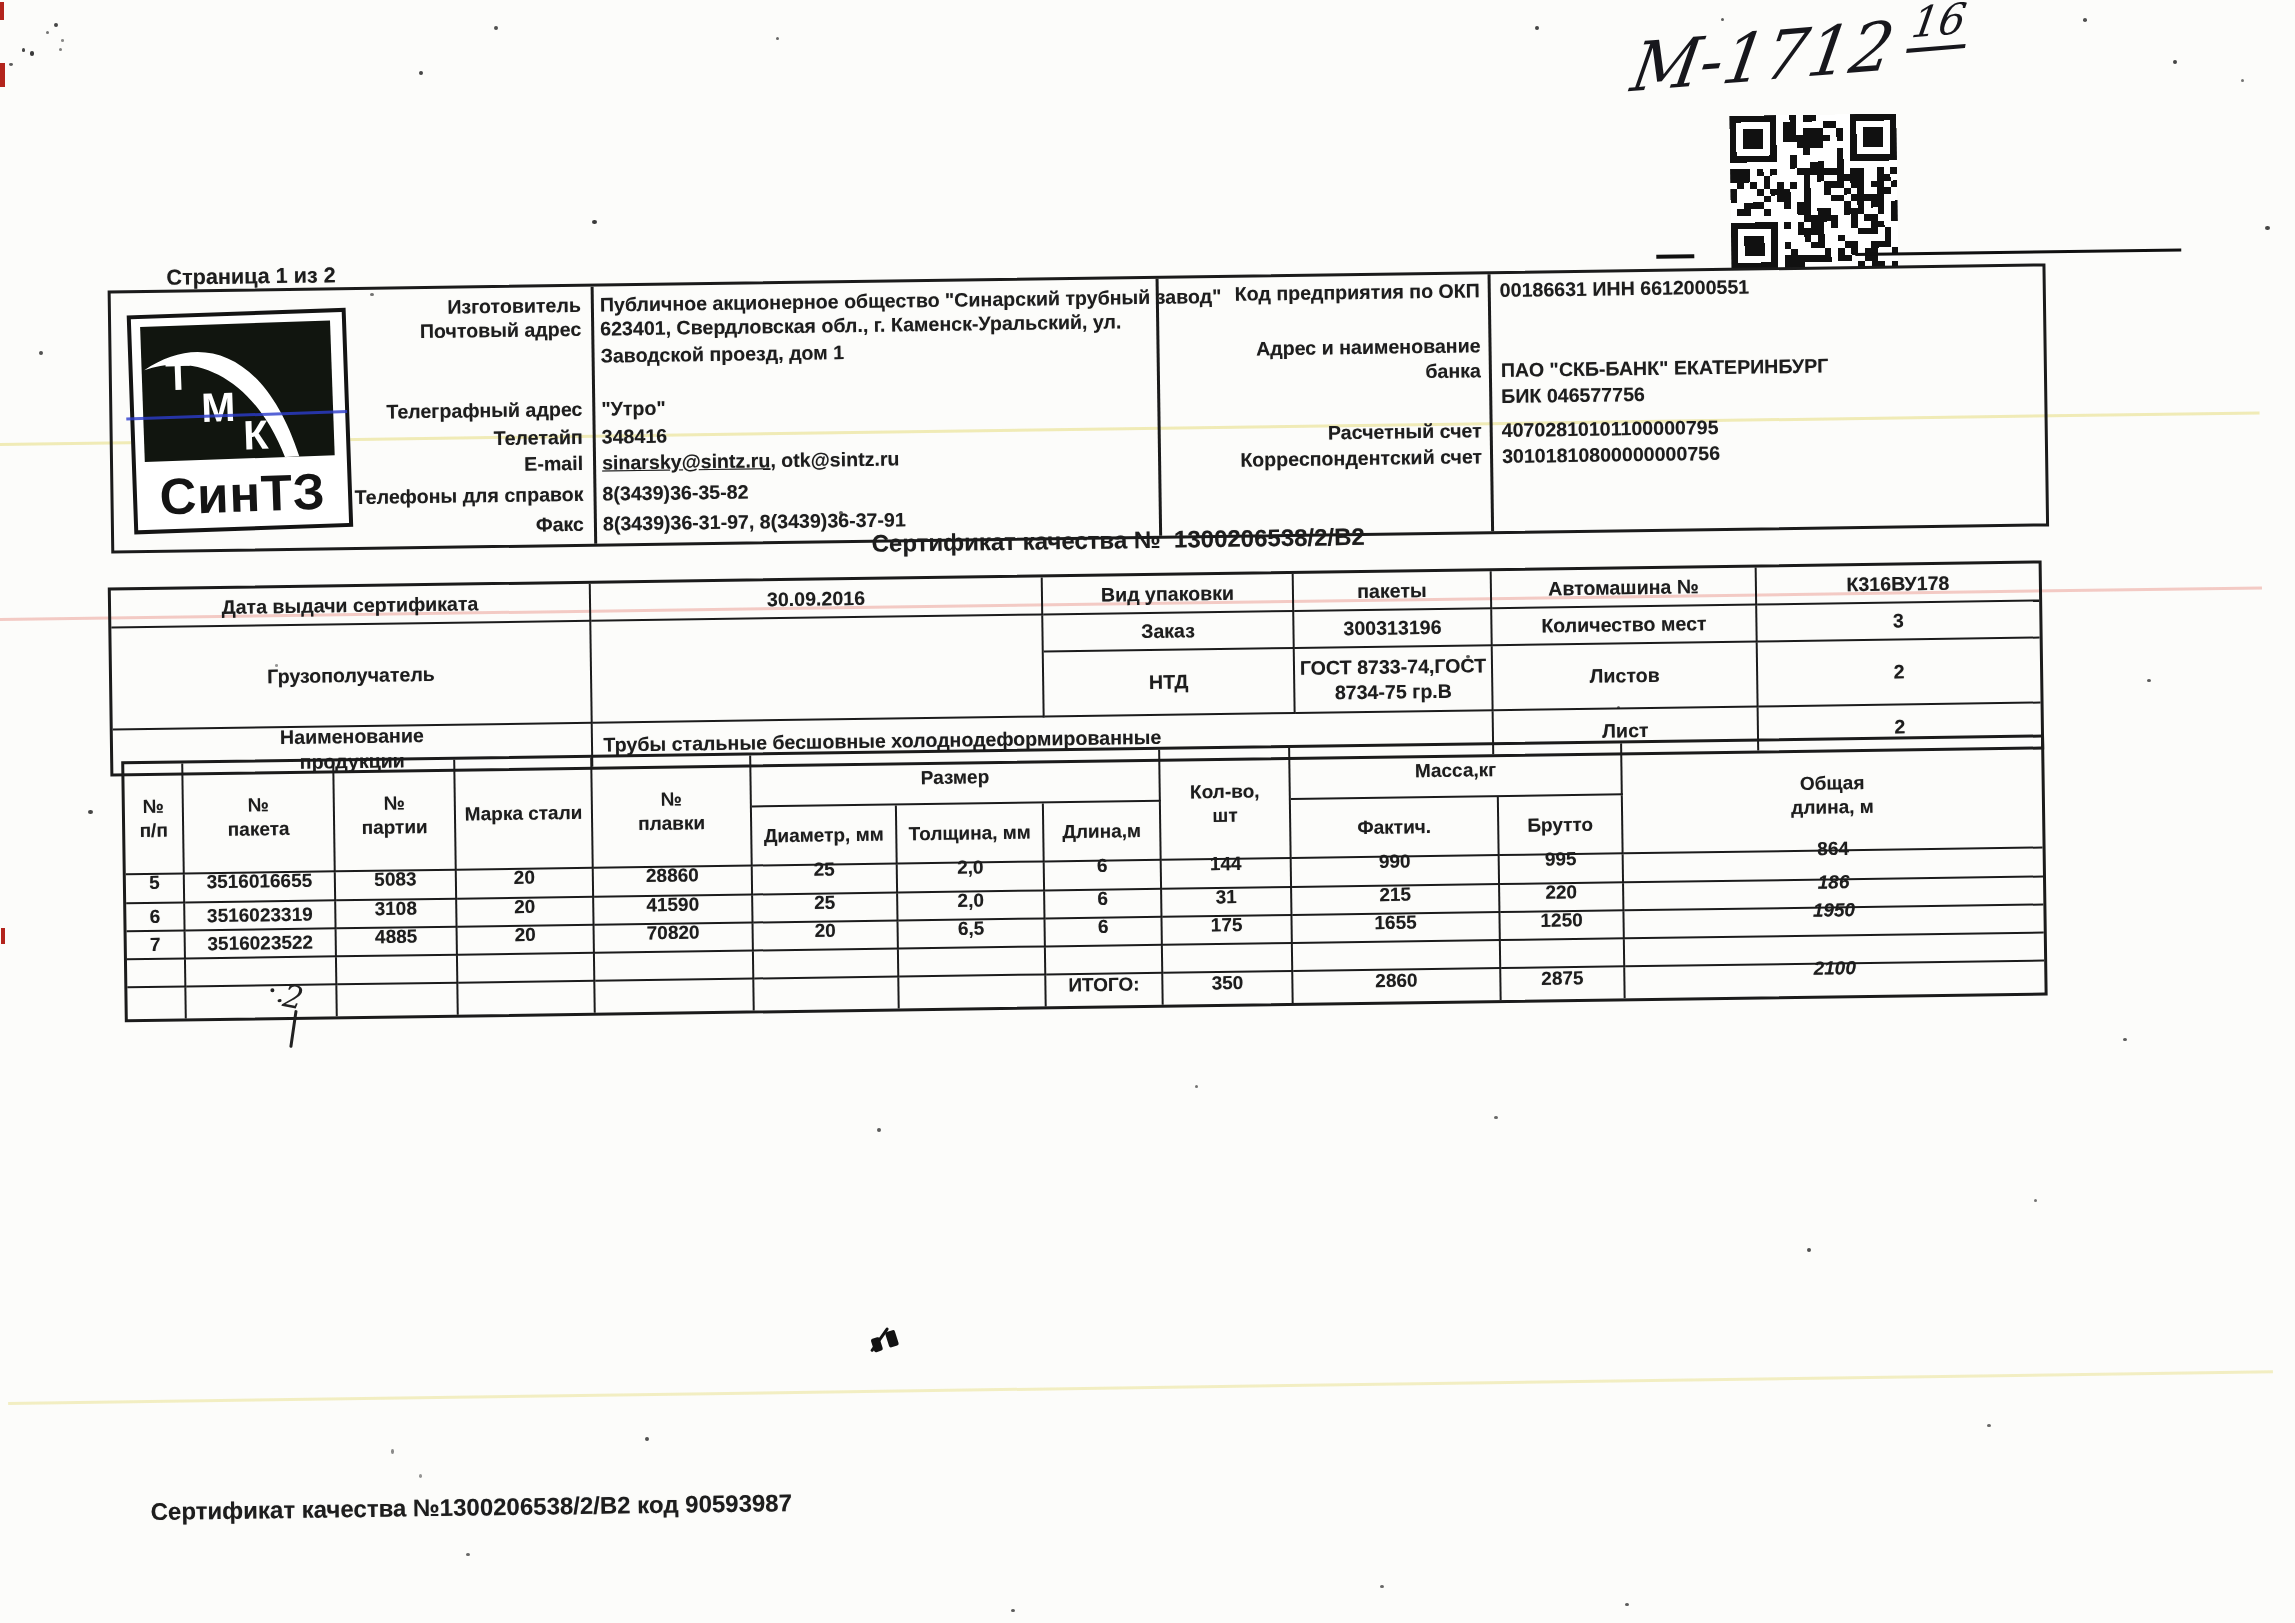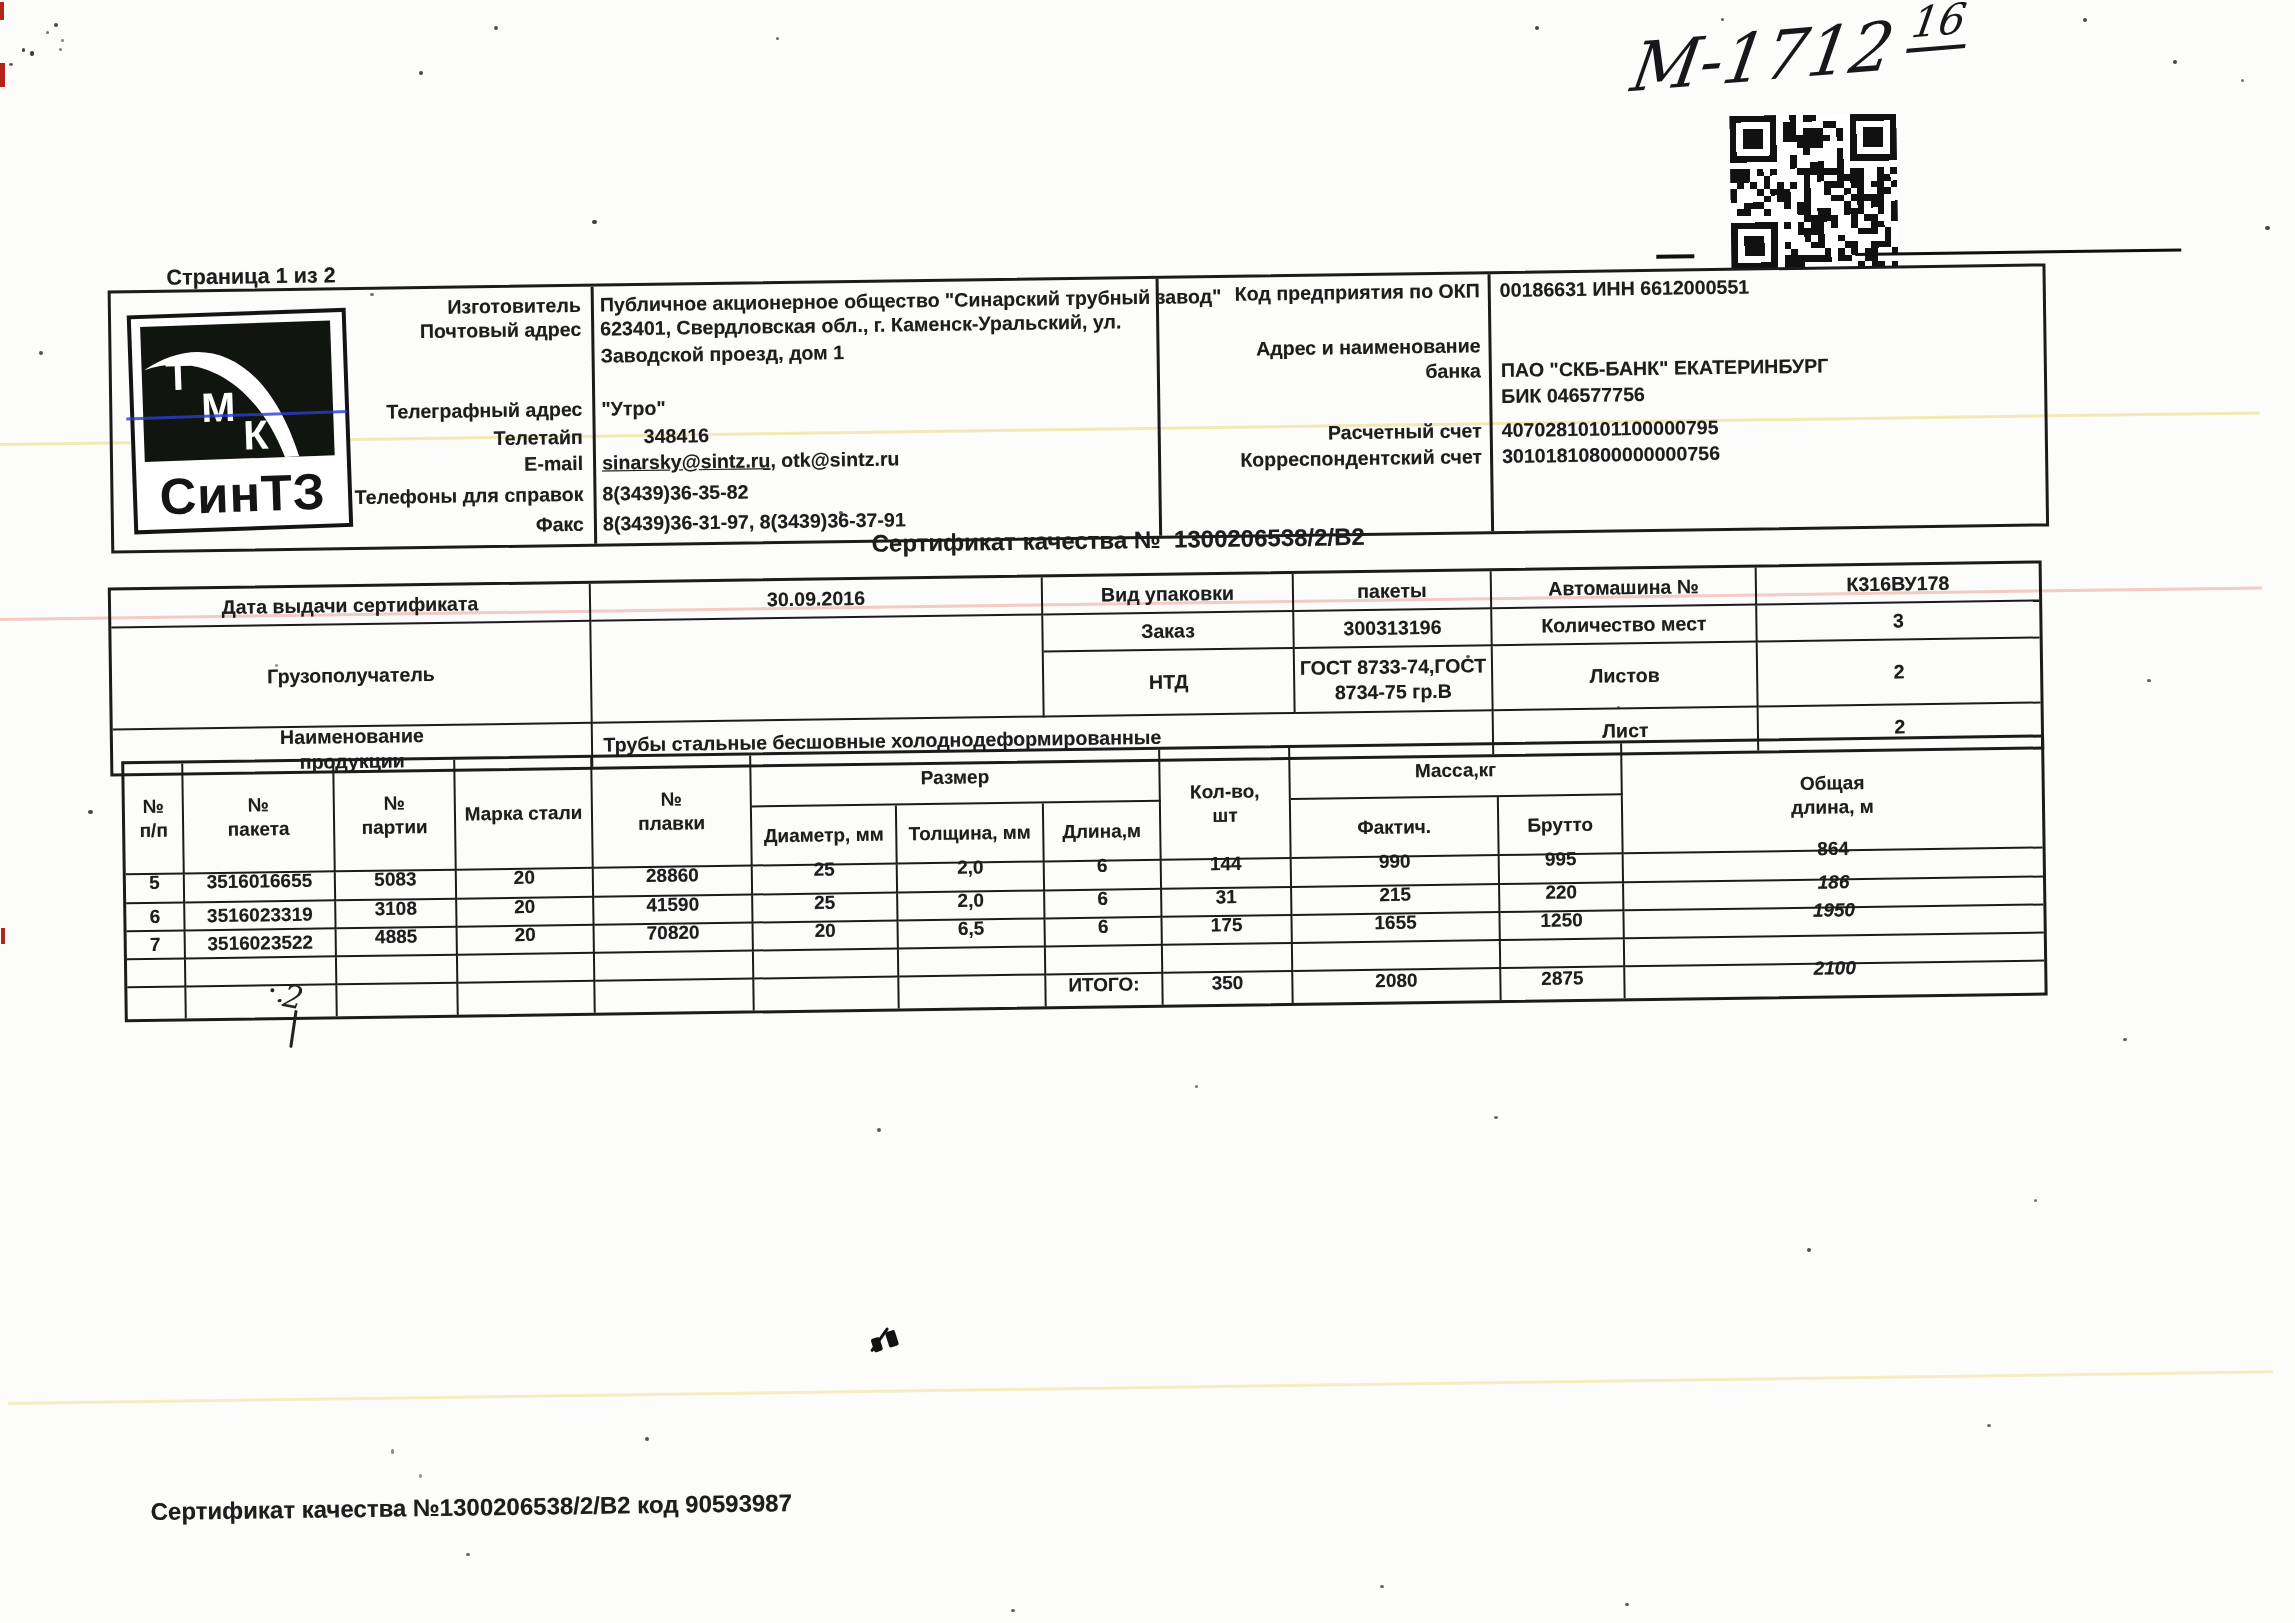--- a/index.html
+++ b/index.html
@@ -331,21 +331,21 @@
     <div class="txt hl" style="top:111px;">Телеграфный адрес</div>
     <div class="txt hl" style="top:139px;">Телетайп</div>
     <div class="txt hl" style="top:165px;">E-mail</div>
     <div class="txt hl" style="top:196px;">Телефоны для справок</div>
     <div class="txt hl" style="top:226px;">Факс</div>
 
     <div class="txt hv" style="top:6.5px;">Публичное акционерное общество "Синарский трубный завод"</div>
     <div class="txt hv" style="top:31px;">623401, Свердловская обл., г. Каменск-Уральский, ул.</div>
     <div class="txt hv" style="top:58px;">Заводской проезд, дом 1</div>
     <div class="txt hv" style="top:111px;">"Утро"</div>
-    <div class="txt hv" style="top:139px;margin-left:42px;">348416</div>
+    <div class="txt hv" style="top:139px;">348416</div>
     <div class="txt hv" style="top:165px;"><span class="ul">sinarsky@sintz.ru</span><span>,  otk@sintz.ru</span></div>
     <div class="txt hv" style="top:196px;">8(3439)36-35-82</div>
     <div class="txt hv" style="top:226px;">8(3439)36-31-97, 8(3439)36-37-91</div>
 
     <div class="txt bl" style="top:5.2px;">Код предприятия по ОКП</div>
     <div class="txt bl" style="top:60px;">Адрес и наименование</div>
     <div class="txt bl" style="top:85px;">банка</div>
     <div class="txt bl" style="top:145px;">Расчетный счет</div>
     <div class="txt bl" style="top:171px;">Корреспондентский счет</div>
 
@@ -463,21 +463,21 @@
 
     <div class="cell nb"></div>
     <div class="cell nb"></div>
     <div class="cell nb"></div>
     <div class="cell nb"></div>
     <div class="cell nb"></div>
     <div class="cell nb"></div>
     <div class="cell nb"></div>
     <div class="cell nb"><span class="u5">ИТОГО:</span></div>
     <div class="cell nb"><span class="u5">350</span></div>
-    <div class="cell nb"><span class="u5">2080</span></div>
+    <div class="cell nb"><span class="u5">2860</span></div>
     <div class="cell nb"><span class="u5">2875</span></div>
     <div class="cell nr nb"><span class="u4">2100</span></div>
   </div>
 
   <div class="tmark">
     <span class="d1"></span>
     <span class="d2"></span>
     <span class="two">2</span>
     <span class="tail"></span>
   </div>

